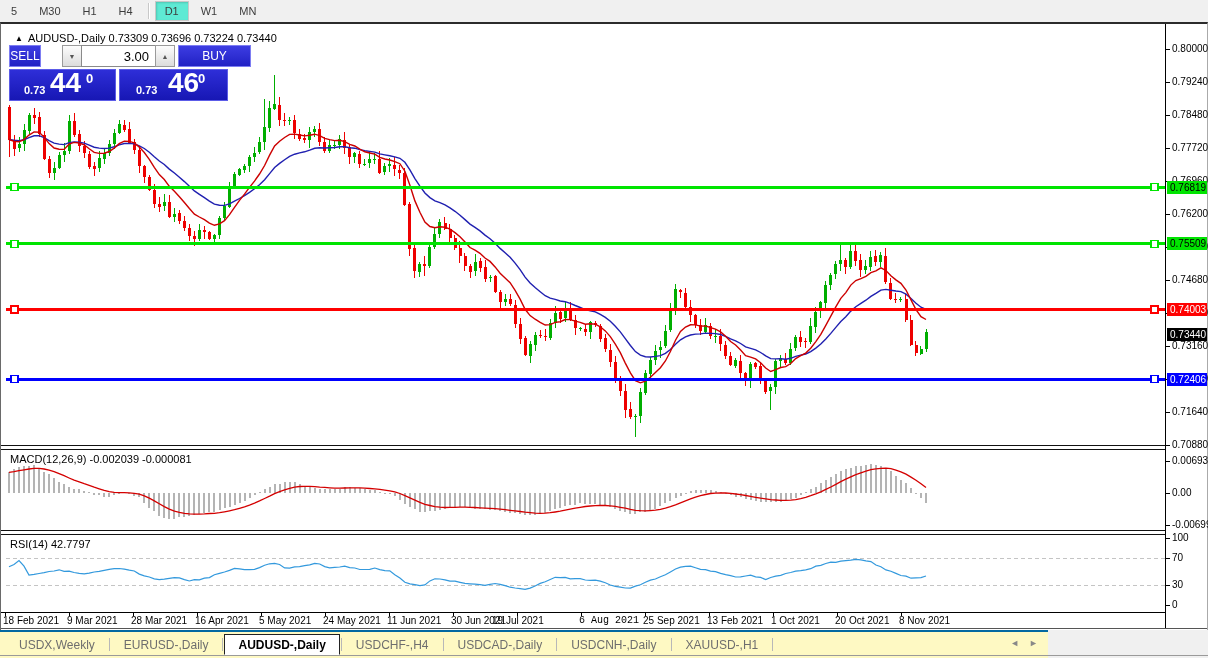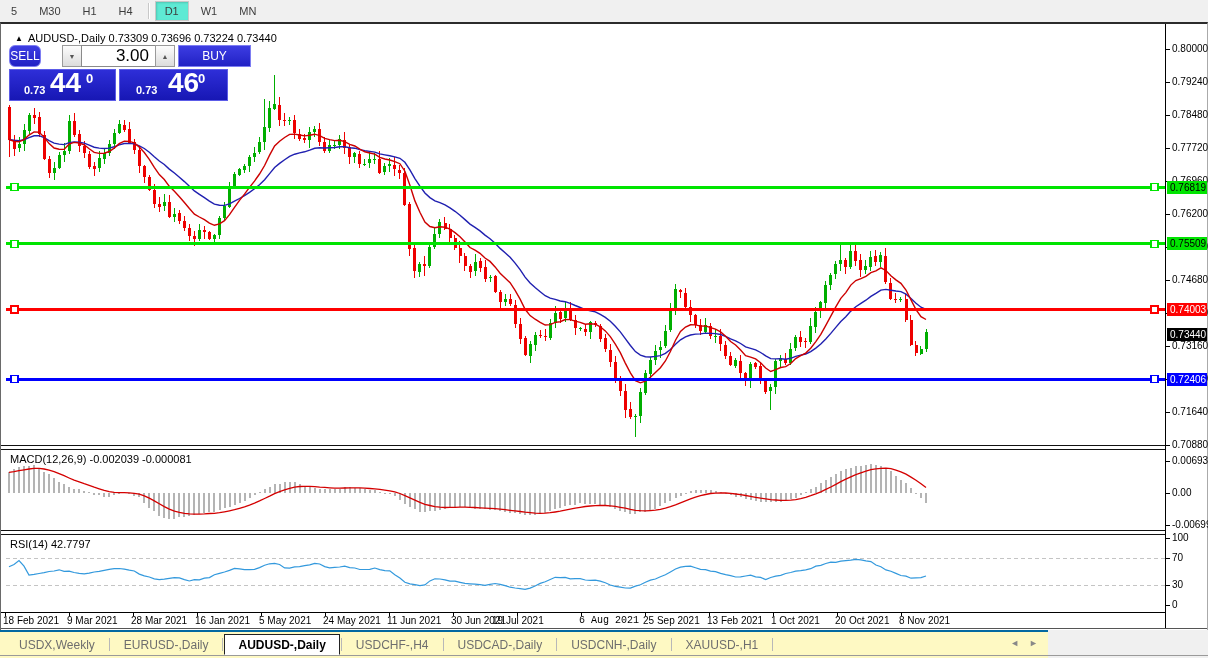--- a/index.html
+++ b/index.html
@@ -27,28 +27,28 @@
   
   .info-bar{position:absolute;top:8px;left:14px;font-size:11px;color:#000;white-space:nowrap;}
   .info-bar .tri{font-size:8px;margin-right:5px;position:relative;top:-1px;}
   .info-bar span{margin-right:3px;}
   
   .trade-panel{position:absolute;top:21px;left:8px;width:219px;height:56px;font-family:"Liberation Sans",sans-serif;}
   .tp-row{position:absolute;top:0;left:0;height:22px;width:219px;}
   .btn{position:absolute;top:0;height:22px;background:linear-gradient(#3d3de2,#2121c4);color:#fff;
     font-size:12px;display:flex;align-items:center;justify-content:center;border:1px solid #7d7df2;
     box-sizing:border-box;cursor:pointer;}
-  .btn.sell{left:0;width:32px;border-radius:6px;}
+  .btn.sell{left:0;width:32px;}
   .btn.buy{left:169px;width:73px;}
   .spin{position:absolute;top:0;width:20px;height:22px;background:linear-gradient(#fdfdfd,#dcdcdc);
     border:1px solid #9a9a9a;box-sizing:border-box;color:#555;font-size:7px;
     display:flex;align-items:center;justify-content:center;cursor:pointer;}
   .spin.dn{left:53px;} .spin.up{left:146px;}
   .vol{position:absolute;top:0;left:72px;width:75px;height:22px;border:1px solid #8a8a8a;box-sizing:border-box;
-    text-align:right;font-size:17px;padding-right:6px;color:#000;background:#fff;}
+    text-align:right;font-size:13px;padding-right:6px;color:#000;background:#fff;}
   .tp-prices{position:absolute;top:24px;left:0;width:219px;height:32px;}
   .pbox{position:absolute;top:0;height:32px;background:linear-gradient(#2e2ed8,#1717b4);
     border:1px solid #5c5ce8;box-sizing:border-box;color:#fff;cursor:pointer;overflow:hidden;}
   .pbox.sellp{left:0;width:107px;} .pbox.buyp{left:110px;width:109px;}
   .psm{position:absolute;bottom:4px;font-size:11px;font-weight:bold;}
   .pbg{position:absolute;top:-3px;font-size:28px;font-weight:bold;letter-spacing:0px;}
   .psup{position:absolute;top:1px;font-size:13px;font-weight:bold;}
   .pbox.sellp .psm{left:14px;} .pbox.sellp .pbg{left:40px;} .pbox.sellp .psup{left:76px;}
   .pbox.buyp .psm{left:16px;} .pbox.buyp .pbg{left:42px;margin-left:6px;} .pbox.buyp .psup{left:78px;}
   
@@ -757,21 +757,21 @@
         <div class="ptick-label" style="top: 575px;">0</div>
       </div>
     <div id="date-axis">
         <div class="dtick-mark" style="left: 4px;"></div>
         <div class="dtick-label" style="left: 2px;">18 Feb 2021</div>
         <div class="dtick-mark" style="left: 68px;"></div>
         <div class="dtick-label" style="left: 66px;">9 Mar 2021</div>
         <div class="dtick-mark" style="left: 132px;"></div>
         <div class="dtick-label" style="left: 130px;">28 Mar 2021</div>
         <div class="dtick-mark" style="left: 196px;"></div>
-        <div class="dtick-label" style="left: 194px;">16 Jan 2021</div>
+        <div class="dtick-label" style="left: 194px;">16 Apr 2021</div>
         <div class="dtick-mark" style="left: 260px;"></div>
         <div class="dtick-label" style="left: 258px;">5 May 2021</div>
         <div class="dtick-mark" style="left: 324px;"></div>
         <div class="dtick-label" style="left: 322px;">24 May 2021</div>
         <div class="dtick-mark" style="left: 388px;"></div>
         <div class="dtick-label" style="left: 386px;">11 Jun 2021</div>
         <div class="dtick-mark" style="left: 452px;"></div>
         <div class="dtick-label" style="left: 450px;">30 Jun 2021</div>
         <div class="dtick-mark" style="left: 516px;"></div>
         <div class="dtick-label" style="left: 491px;">19 Jul 2021</div>

